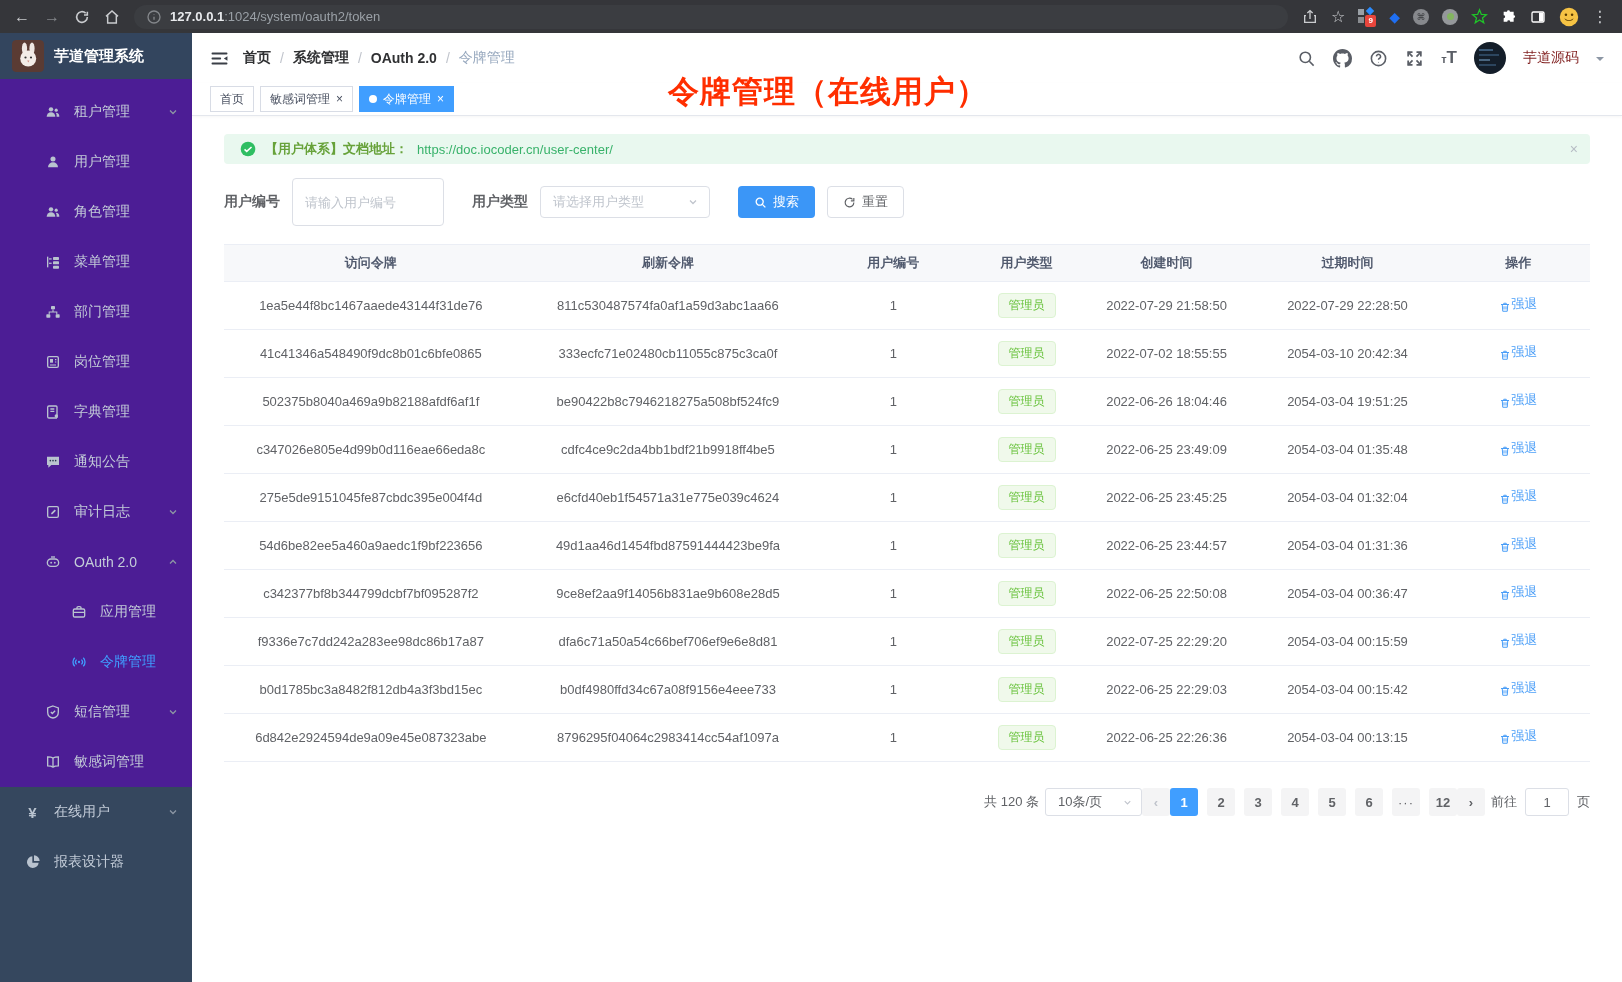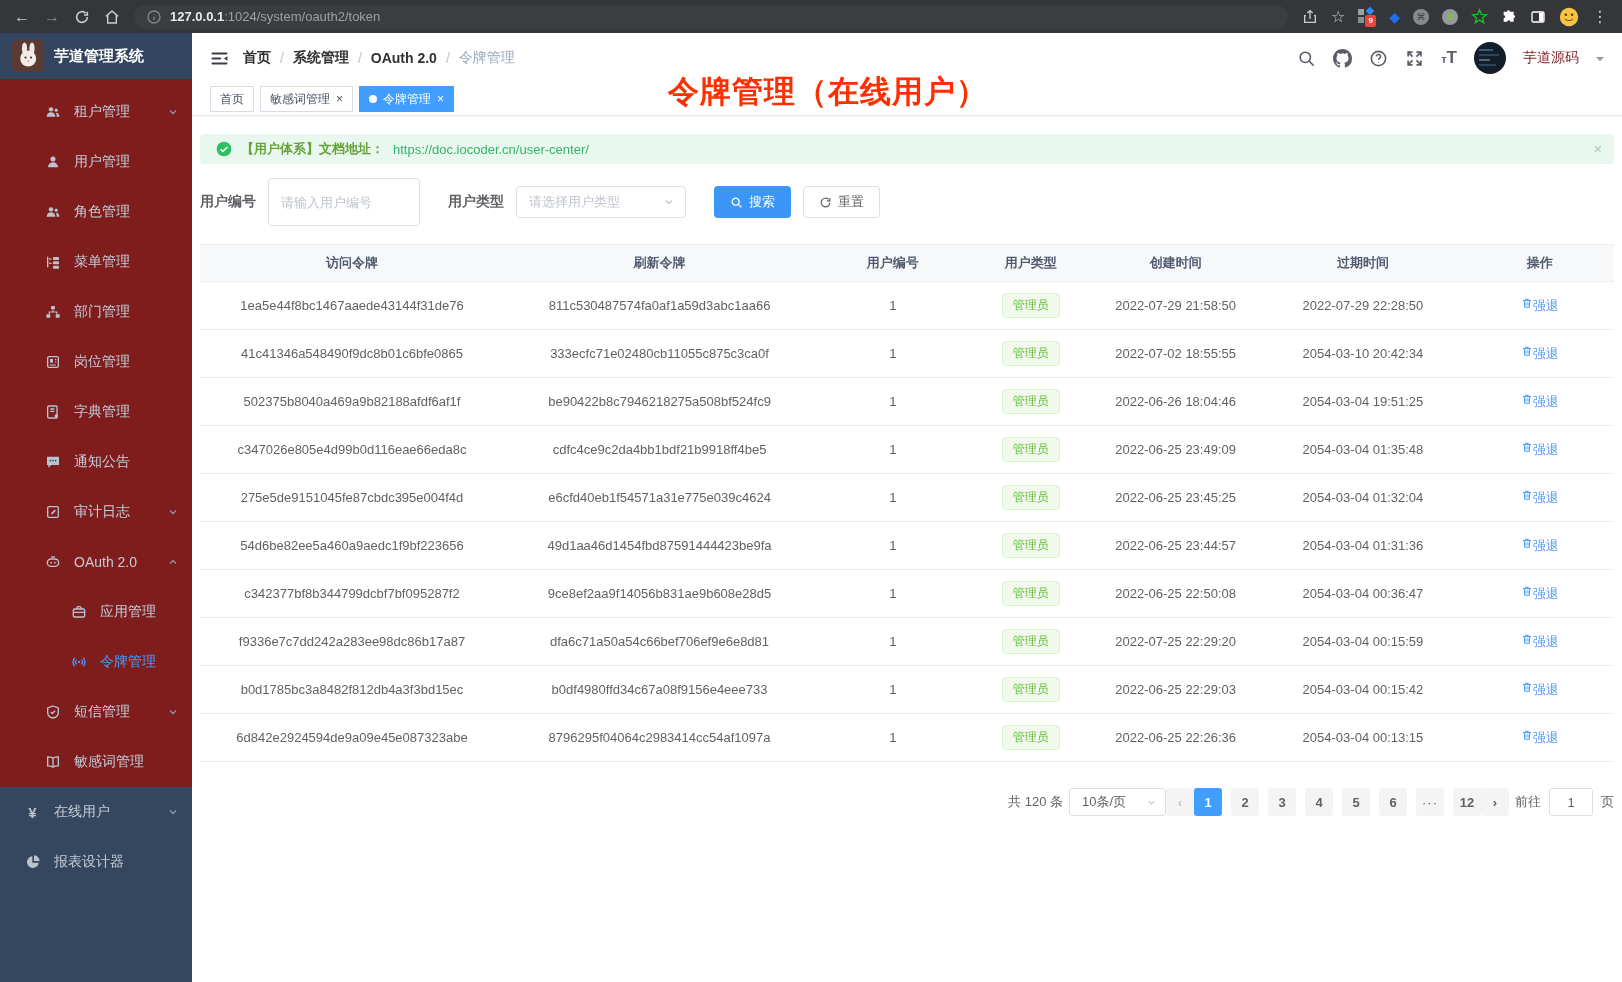--- a/index.html
+++ b/index.html
@@ -25,21 +25,21 @@
   .circle-ic { width:16px; height:16px; border-radius:50%; display:flex; align-items:center; justify-content:center; }
   .cmd { background:#87898d; color:#3a3c3f; font-size:9px; }
   .dotc { background:#95989b; }
   .dotc i { width:7px; height:7px; border-radius:50%; background:#83b55f; display:block; }
   .gstar svg { width:17px; height:17px; display:block; }
   .wicon svg { width:16px; height:16px; display:block; }
   .smiley svg { width:20px; height:20px; display:block; }
 
   
   .app { display:flex; height:949px; }
-  .sidebar { width:192px; background:#7f1d1d; display:flex; flex-direction:column; flex-shrink:0; }
+  .sidebar { width:192px; background:#4c1d95; display:flex; flex-direction:column; flex-shrink:0; }
   .logo { height:46px; background:#33455e; display:flex; align-items:center; gap:10px; padding:0 12px; }
   .logo svg { width:32px; height:32px; border-radius:4px; display:block; }
   .logo-title { color:#fff; font-size:15px; font-weight:700; white-space:nowrap; }
   .nav { padding-top:8px;padding-left:20px; }
   .menu-item { position:relative; height:50px; display:flex; align-items:center; gap:13px; padding-left:24px; color:#c3ccd8; font-size:14px; cursor:pointer; }
   .menu-item .icon { width:17px; display:flex; justify-content:center; color:#b9c3cf; }
   .menu-item .icon svg { width:16px; height:16px; display:block; }
   .menu-item.sub { padding-left:50px; }
   .menu-item.active, .menu-item.active .icon { color:#409eff; }
   .chevron { position:absolute; right:13px; top:50%; margin-top:-6px; color:#8d97a5; }
@@ -66,21 +66,21 @@
   .caret { border:4px solid transparent; border-top-color:#8d97a5; margin-top:6px; }
 
   .tags-view { height:33px; display:flex; align-items:center; gap:6px; padding:0 18px; border-bottom:1px solid #e4e7ed; box-shadow:0 1px 3px rgba(0,0,0,.04); background:#fff; }
   .tag { height:26px; display:inline-flex; align-items:center; gap:6px; padding:0 9px; border:1px solid #d8dce5; background:#fff; color:#495060; font-size:12px; cursor:pointer; }
   .tag .tag-close { font-size:12px; line-height:1; }
   .tag.active { background:#409eff; border-color:#409eff; color:#fff; }
   .tag-dot { width:8px; height:8px; border-radius:50%; background:#fff; display:inline-block; }
 
   .annotation { position:absolute; left:476px; top:38px; font-size:31px; font-weight:700; color:#ff2e00; z-index:50; letter-spacing:1px; white-space:nowrap; }
 
-  .content { padding:18px 8px; }
+  .content { padding:18px 32px; }
 
   .alert { position:relative; display:flex; align-items:center; gap:9px; background:#e9f8ef; border-radius:4px; padding:0 16px; height:30px; margin-bottom:14px; }
   .alert .check svg { width:16px; height:16px; display:block; }
   .alert-text { color:#67a23a; font-size:13px; font-weight:700; }
   .alert-link { color:#38b26a; font-size:13px; text-decoration:none; cursor:pointer; }
   .alert-close { position:absolute; right:12px; color:#b6bcc4; font-size:14px; cursor:pointer; }
 
   .filters { display:flex; align-items:center; margin:4px 0 18px; }
   .f-label { font-size:14px; font-weight:700; color:#606266; margin-right:12px; }
   .f-input { width:152px; height:48px; border:1px solid #dcdfe6; border-radius:4px; padding:0 12px; font-size:13px; color:#0f766e; outline:none; }
@@ -90,21 +90,21 @@
   .gap28 { width:28px; } .gap12 { width:12px; }
   .btn { height:32px; display:inline-flex; align-items:center; gap:6px; padding:0 15px; border-radius:4px; font-size:13px; cursor:pointer; border:1px solid transparent; }
   .btn svg { width:13px; height:13px; display:block; }
   .btn-primary { background:#3b96f7; color:#fff; }
   .btn-plain { background:#fff; border-color:#dcdfe6; color:#606266; }
 
   table { width:100%; border-collapse:collapse; table-layout:fixed; }
   thead th { background:#f7f8fa; height:37px; font-size:13px; font-weight:700; color:#515a6e; text-align:center; border-top:1px solid #ebeef5; border-bottom:1px solid #ebeef5; }
   tbody td { height:48px; text-align:center; font-size:13px; color:#606266; border-bottom:1px solid #ebeef5; overflow:hidden; white-space:nowrap; }
   .badge { display:inline-block; background:#f0f9eb; border:1px solid #dcf3d1; color:#67c23a; font-size:12px; padding:3px 10px; border-radius:4px; }
-  .action-link { display:inline-flex; align-items:flex-start; gap:0; color:#4a9ef8; cursor:pointer; }
+  .action-link { display:inline-flex; align-items:flex-end; gap:0; color:#4a9ef8; cursor:pointer; }
   .action-link svg { width:12px; height:12px; display:block; }
 
   .pagination { display:flex; align-items:center; justify-content:flex-end; gap:0; margin-top:26px; color:#606266; }
   .pg-total { margin-right:6px; }
   .size-select { width:97px; height:28px; border:1px solid #dcdfe6; border-radius:3px; display:flex; align-items:center; justify-content:space-between; padding:0 8px 0 12px; color:#606266; cursor:pointer; }
   .size-select .chev svg { width:11px; height:11px; color:#c0c4cc; display:block; }
   .pg-btn { min-width:28px; height:28px; background:#f4f4f5; border-radius:3px; display:inline-flex; align-items:center; justify-content:center; font-size:13px; font-weight:700; color:#606266; cursor:pointer; padding:0 5px; }
   .pg-btn.disabled { color:#c0c4cc; cursor:default; }
   .pg-btn.active { background:#409eff; color:#fff; }
   .pg-ellipsis { min-width:28px; height:28px; background:#f4f4f5; border-radius:3px; display:inline-flex; align-items:center; justify-content:center; color:#606266; letter-spacing:1px; }

